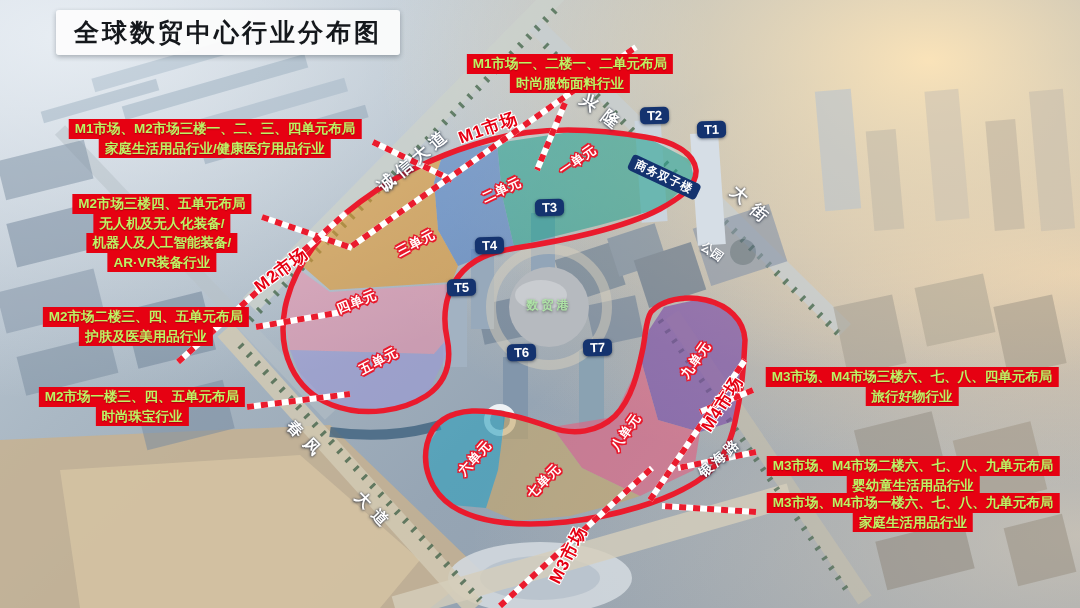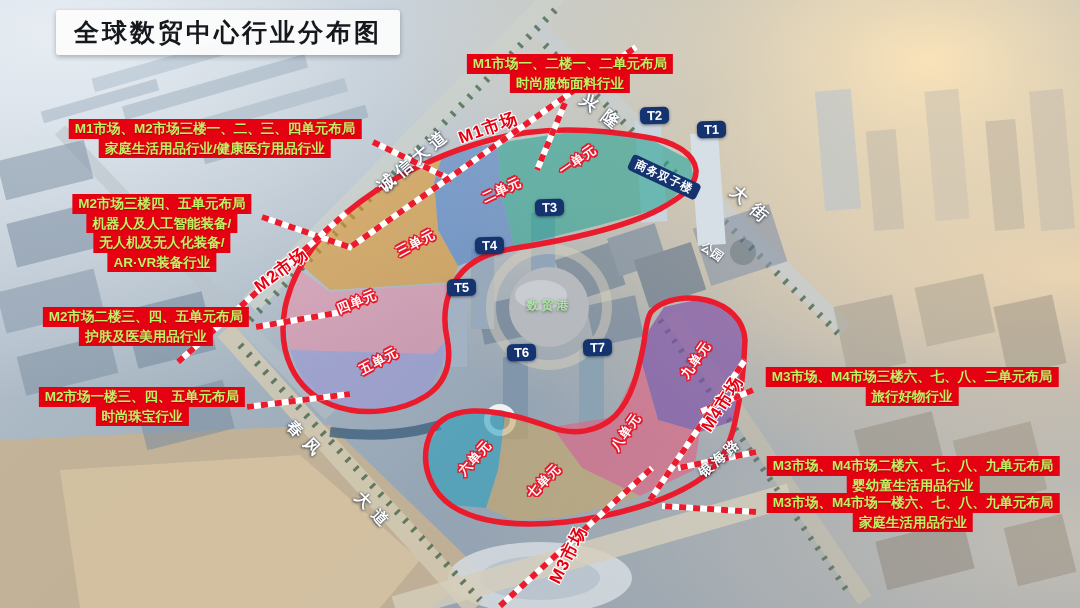--- a/index.html
+++ b/index.html
@@ -188,34 +188,34 @@
   <div class="ann" style="left:570px;top:54px;">
     <span class="ann-line">M1市场一、二楼一、二单元布局</span>
     <span class="ann-line">时尚服饰面料行业</span>
   </div>
   <div class="ann" style="left:215px;top:119px;">
     <span class="ann-line">M1市场、M2市场三楼一、二、三、四单元布局</span>
     <span class="ann-line">家庭生活用品行业/健康医疗用品行业</span>
   </div>
   <div class="ann" style="left:162px;top:194px;">
     <span class="ann-line">M2市场三楼四、五单元布局</span>
+    <span class="ann-line">无人机及无人化装备/</span>
     <span class="ann-line">机器人及人工智能装备/</span>
-    <span class="ann-line">无人机及无人化装备/</span>
     <span class="ann-line">AR·VR装备行业</span>
   </div>
   <div class="ann" style="left:146px;top:307px;">
     <span class="ann-line">M2市场二楼三、四、五单元布局</span>
     <span class="ann-line">护肤及医美用品行业</span>
   </div>
   <div class="ann" style="left:142px;top:387px;">
     <span class="ann-line">M2市场一楼三、四、五单元布局</span>
     <span class="ann-line">时尚珠宝行业</span>
   </div>
   <div class="ann" style="left:912px;top:367px;">
-    <span class="ann-line">M3市场、M4市场三楼六、七、八、二单元布局</span>
+    <span class="ann-line">M3市场、M4市场三楼六、七、八、四单元布局</span>
     <span class="ann-line">旅行好物行业</span>
   </div>
   <div class="ann" style="left:913px;top:456px;">
     <span class="ann-line">M3市场、M4市场二楼六、七、八、九单元布局</span>
     <span class="ann-line">婴幼童生活用品行业</span>
   </div>
   <div class="ann" style="left:913px;top:493px;">
     <span class="ann-line">M3市场、M4市场一楼六、七、八、九单元布局</span>
     <span class="ann-line">家庭生活用品行业</span>
   </div>

